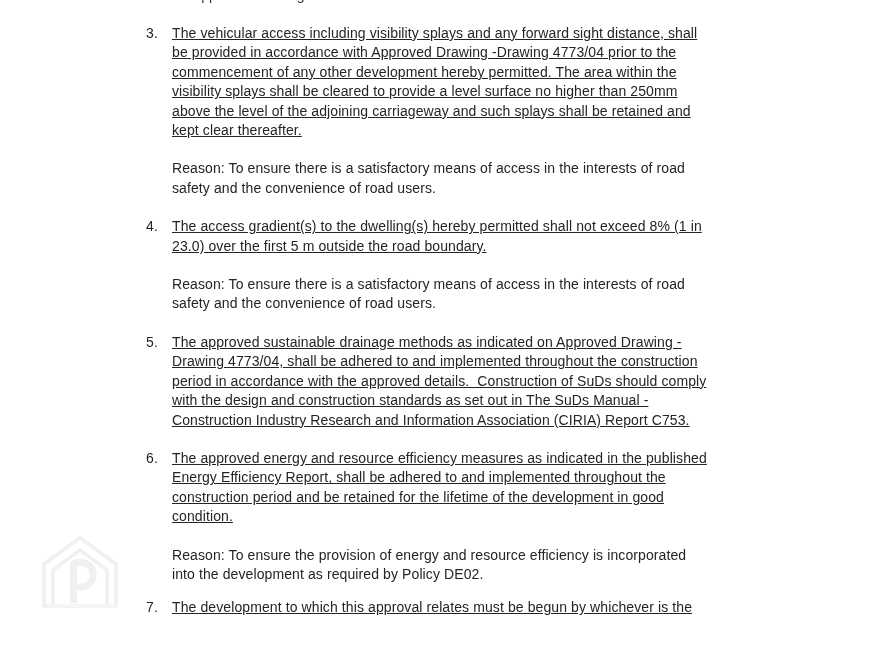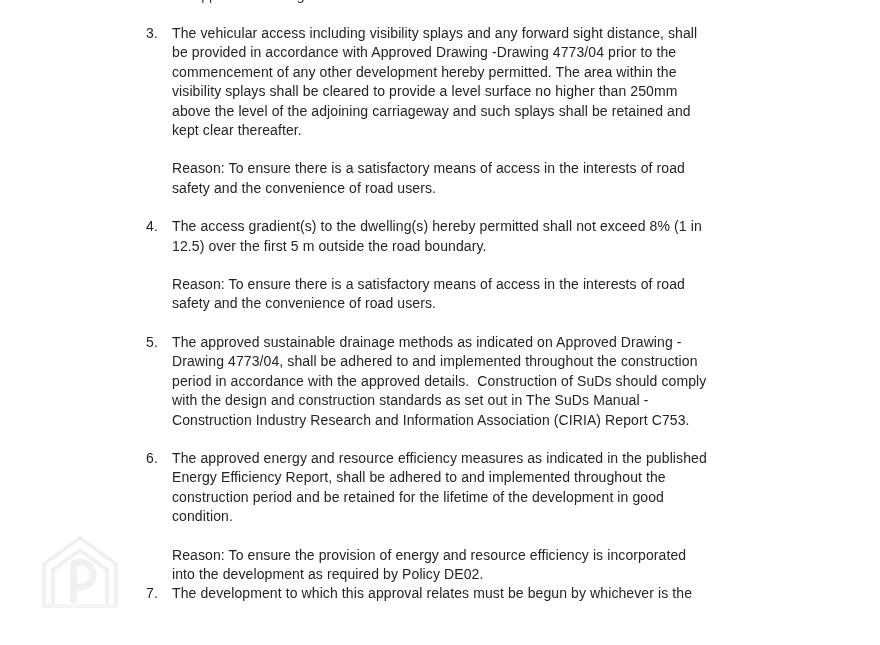--- a/index.html
+++ b/index.html
@@ -27,27 +27,27 @@
     position: absolute;
     left: 146px;
     top: 24px;
     width: 620px;
     font-size: 14px;
     line-height: 19.4px;
     letter-spacing: 0.1px;
   }
   .cond { display: flex; margin: 0 0 19px 0; }
   .cond .num { flex: none; width: 26px; }
-  .cond .text { width: 590px; white-space: pre-wrap; }
+  .cond .text { width: 590px; white-space: pre-wrap; text-decoration: underline; }
   .reason {
     margin: 0 0 19px 26px;
     width: 590px;
     white-space: pre-wrap;
   }
-  .reason.last { margin-bottom: 0; }
+  .reason.last { margin-bottom: 14px; }
   
   .watermark {
     position: absolute;
     left: 40px;
     top: 532px;
     width: 80px;
     height: 80px;
     pointer-events: none;
   }
   .wm-baseline {
@@ -84,21 +84,21 @@
 visibility splays shall be cleared to provide a level surface no higher than 250mm
 above the level of the adjoining carriageway and such splays shall be retained and
 kept clear thereafter.</div>
     </div>
     <div class="reason">Reason: To ensure there is a satisfactory means of access in the interests of road
 safety and the convenience of road users.</div>
 
     <div class="cond">
       <span class="num">4.</span>
       <div class="text">The access gradient(s) to the dwelling(s) hereby permitted shall not exceed 8% (1 in
-12.5) over the first 5 m outside the road boundary.</div>
+23.0) over the first 5 m outside the road boundary.</div>
     </div>
     <div class="reason">Reason: To ensure there is a satisfactory means of access in the interests of road
 safety and the convenience of road users.</div>
 
     <div class="cond">
       <span class="num">5.</span>
       <div class="text">The approved sustainable drainage methods as indicated on Approved Drawing -
 Drawing 4773/04, shall be adhered to and implemented throughout the construction
 period in accordance with the approved details.  Construction of SuDs should comply
 with the design and construction standards as set out in The SuDs Manual -

